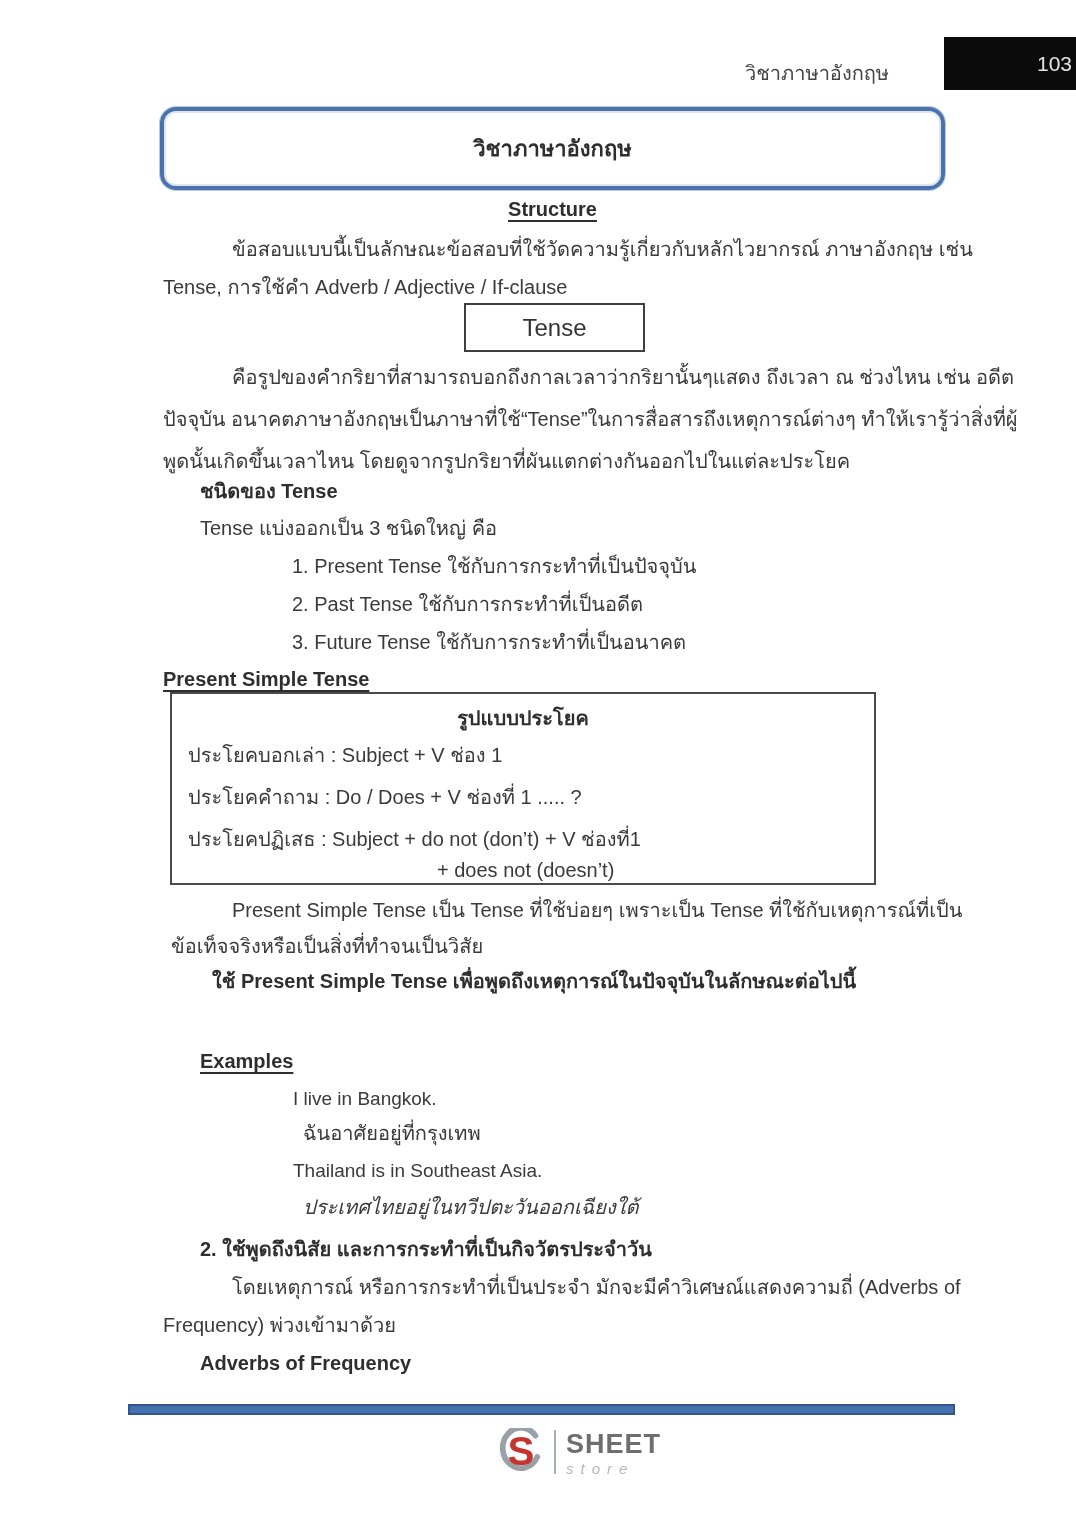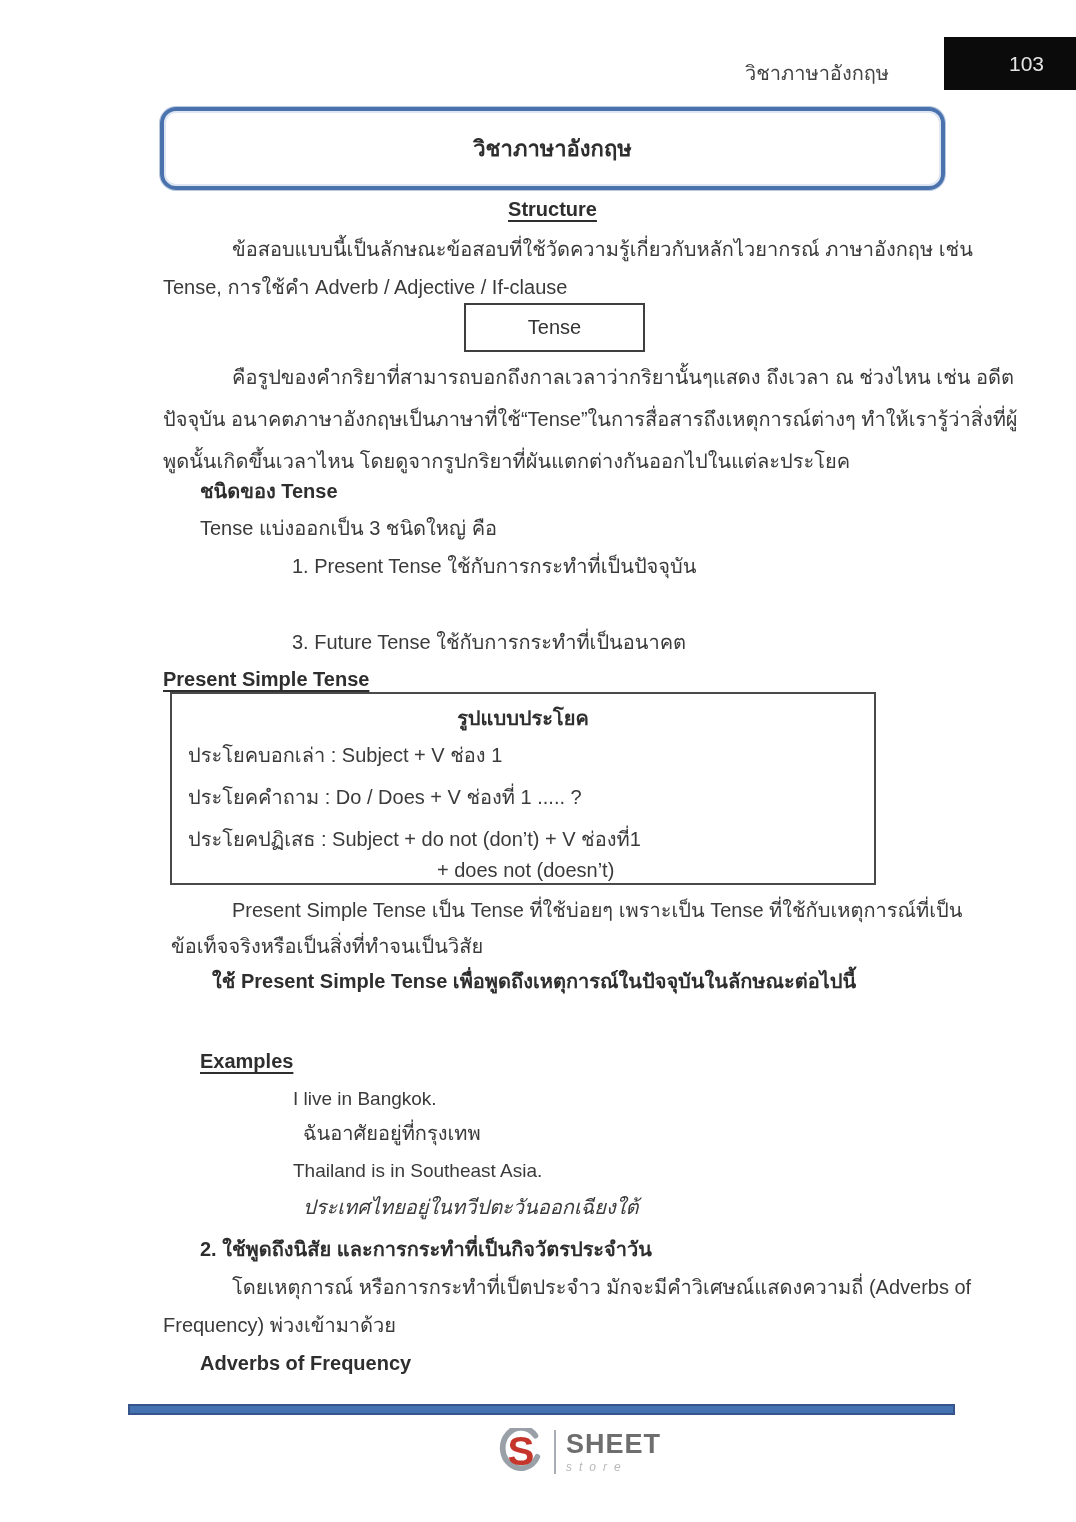--- a/index.html
+++ b/index.html
@@ -18,40 +18,40 @@
   .en  { font-size:19px; }
   .b   { font-weight:700; color:#2e2e2e; }
   .u   { text-decoration:underline; text-underline-offset:4px; }
 
   
   .hdr-label { left:745px; top:57px; font-size:20px; color:#444; }
   .pageno-box {
     left:944px; top:37px; width:132px; height:53px;
     background:#0b0b0b; color:#e3e3e3;
     display:flex; align-items:center; justify-content:flex-end;
-    padding-right:32px; font-size:21px;
+    padding-right:4px; font-size:21px;
   }
 
   
   .title-box {
     left:160px; top:107px; width:785px; height:83px;
     border:4px solid #4a72ad; border-radius:16px;
     box-shadow:0 0 0 2px #dde6f2 inset, 0 0 0 1px #b9c9e2;
     display:flex; align-items:center; justify-content:center;
     font-size:22px; font-weight:700; color:#2e2e2e;
   }
 
   .centered-heading { left:160px; top:196px; width:785px; text-align:center; }
 
   
   .tense-box {
     left:464px; top:303px; width:181px; height:49px;
     border:2px solid #3f3f3f; background:#fff;
     display:flex; align-items:center; justify-content:center;
-    font-size:20px; color:#333;
+    font-size:24px; color:#333;
   }
 
   
   .form-box {
     left:170px; top:692px; width:706px; height:193px;
     border:2px solid #4a4a4a; background:#fff;
   }
   .form-box .fb-title { position:absolute; left:0; top:11px; width:100%; text-align:center; }
   .form-box .fb-line1 { position:absolute; left:16px; top:48px; }
   .form-box .fb-line2 { position:absolute; left:16px; top:90px; }
@@ -60,21 +60,21 @@
 
   
   .footer-bar {
     left:128px; top:1404px; width:827px; height:11px;
     background:#4472b0; border:2px solid #35548c;
   }
   .logo { left:498px; top:1428px; display:flex; align-items:flex-start; gap:10px; }
   .logo-divider { width:2px; height:44px; background:#a9adb4; margin-top:2px; }
   .logo-textcol { display:flex; flex-direction:column; margin-top:3px; }
   .logo-name { font-size:27px; font-weight:700; color:#6e6e6e; letter-spacing:1px; line-height:1; }
-  .logo-sub  { font-size:12px; color:#b8b8b8; letter-spacing:7px; margin-top:3px; line-height:1;font-style:italic; }
+  .logo-sub  { font-size:15px; color:#b8b8b8; letter-spacing:7px; margin-top:3px; line-height:1;font-style:italic; }
 </style>
 </head>
 <body>
 
 <div class="page">
 
   <div class="abs hdr-label">วิชาภาษาอังกฤษ</div>
   <div class="abs pageno-box">
     <span>103</span>
   </div>
@@ -91,20 +91,21 @@
     <span>Tense</span>
   </div>
 
   <div class="abs t" style="left:232px; top:364px;">คือรูปของคำกริยาที่สามารถบอกถึงกาลเวลาว่ากริยานั้นๆแสดง ถึงเวลา ณ ช่วงไหน เช่น อดีต</div>
   <div class="abs t" style="left:163px; top:406px;">ปัจจุบัน อนาคตภาษาอังกฤษเป็นภาษาที่ใช้“Tense”ในการสื่อสารถึงเหตุการณ์ต่างๆ ทำให้เรารู้ว่าสิ่งที่ผู้</div>
   <div class="abs t" style="left:163px; top:448px;">พูดนั้นเกิดขึ้นเวลาไหน โดยดูจากรูปกริยาที่ผันแตกต่างกันออกไปในแต่ละประโยค</div>
 
   <div class="abs t b" style="left:200px; top:478px;">ชนิดของ Tense</div>
   <div class="abs t" style="left:200px; top:515px;">Tense แบ่งออกเป็น 3 ชนิดใหญ่ คือ</div>
   <div class="abs t" style="left:292px; top:553px;">1. Present Tense ใช้กับการกระทำที่เป็นปัจจุบัน</div>
+  <div class="abs t" style="left:292px; top:591px;">2. Past Tense ใช้กับการกระทำที่เป็นอดีต</div>
   <div class="abs t" style="left:292px; top:629px;">3. Future Tense ใช้กับการกระทำที่เป็นอนาคต</div>
 
   <div class="abs t b u" style="left:163px; top:666px;">Present Simple Tense</div>
 
   <div class="abs form-box">
     <div class="t b fb-title">รูปแบบประโยค</div>
     <div class="t fb-line1">ประโยคบอกเล่า : Subject + V ช่อง 1</div>
     <div class="t fb-line2">ประโยคคำถาม : Do / Does + V ช่องที่ 1 ..... ?</div>
     <div class="t fb-line3">ประโยคปฏิเสธ : Subject + do not (don’t) + V ช่องที่1</div>
     <div class="t fb-line4">+ does not (doesn’t)</div>
@@ -114,21 +115,21 @@
   <div class="abs t" style="left:163px; top:933px;margin-left:8px;">ข้อเท็จจริงหรือเป็นสิ่งที่ทำจนเป็นวิสัย</div>
   <div class="abs t b" style="left:212px; top:968px;">ใช้ Present Simple Tense เพื่อพูดถึงเหตุการณ์ในปัจจุบันในลักษณะต่อไปนี้</div>
 
   <div class="abs t b u" style="left:200px; top:1048px;">Examples</div>
   <div class="abs en" style="left:293px; top:1088px;">I live in Bangkok.</div>
   <div class="abs t" style="left:303px; top:1120px;">ฉันอาศัยอยู่ที่กรุงเทพ</div>
   <div class="abs en" style="left:293px; top:1160px;">Thailand is in Southeast Asia.</div>
   <div class="abs t" style="left:303px; top:1194px;font-style:italic;">ประเทศไทยอยู่ในทวีปตะวันออกเฉียงใต้</div>
 
   <div class="abs t b" style="left:200px; top:1236px;">2. ใช้พูดถึงนิสัย และการกระทำที่เป็นกิจวัตรประจำวัน</div>
-  <div class="abs t" style="left:232px; top:1274px;">โดยเหตุการณ์ หรือการกระทำที่เป็ตประจำว มักจะมีคำวิเศษณ์แสดงความถี่ (Adverbs of</div>
+  <div class="abs t" style="left:232px; top:1274px;">โดยเหตุการณ์ หรือการกระทำที่เป็นประจำ มักจะมีคำวิเศษณ์แสดงความถี่ (Adverbs of</div>
   <div class="abs t" style="left:163px; top:1312px;">Frequency) พ่วงเข้ามาด้วย</div>
   <div class="abs t b" style="left:200px; top:1350px;">Adverbs of Frequency</div>
 
   <div class="abs footer-bar"></div>
   <div class="abs logo">
     <span>
       <svg width="46" height="48" viewBox="0 0 48 50">
         <path d="M 39 8 A 19 21 0 1 0 41 30" fill="none" stroke="#9aa0a8" stroke-width="6" stroke-linecap="round"></path>
         <text x="24" y="39" text-anchor="middle" font-family="Liberation Sans, sans-serif" font-size="42" font-weight="bold" fill="#c5352b">S</text>
       </svg>

